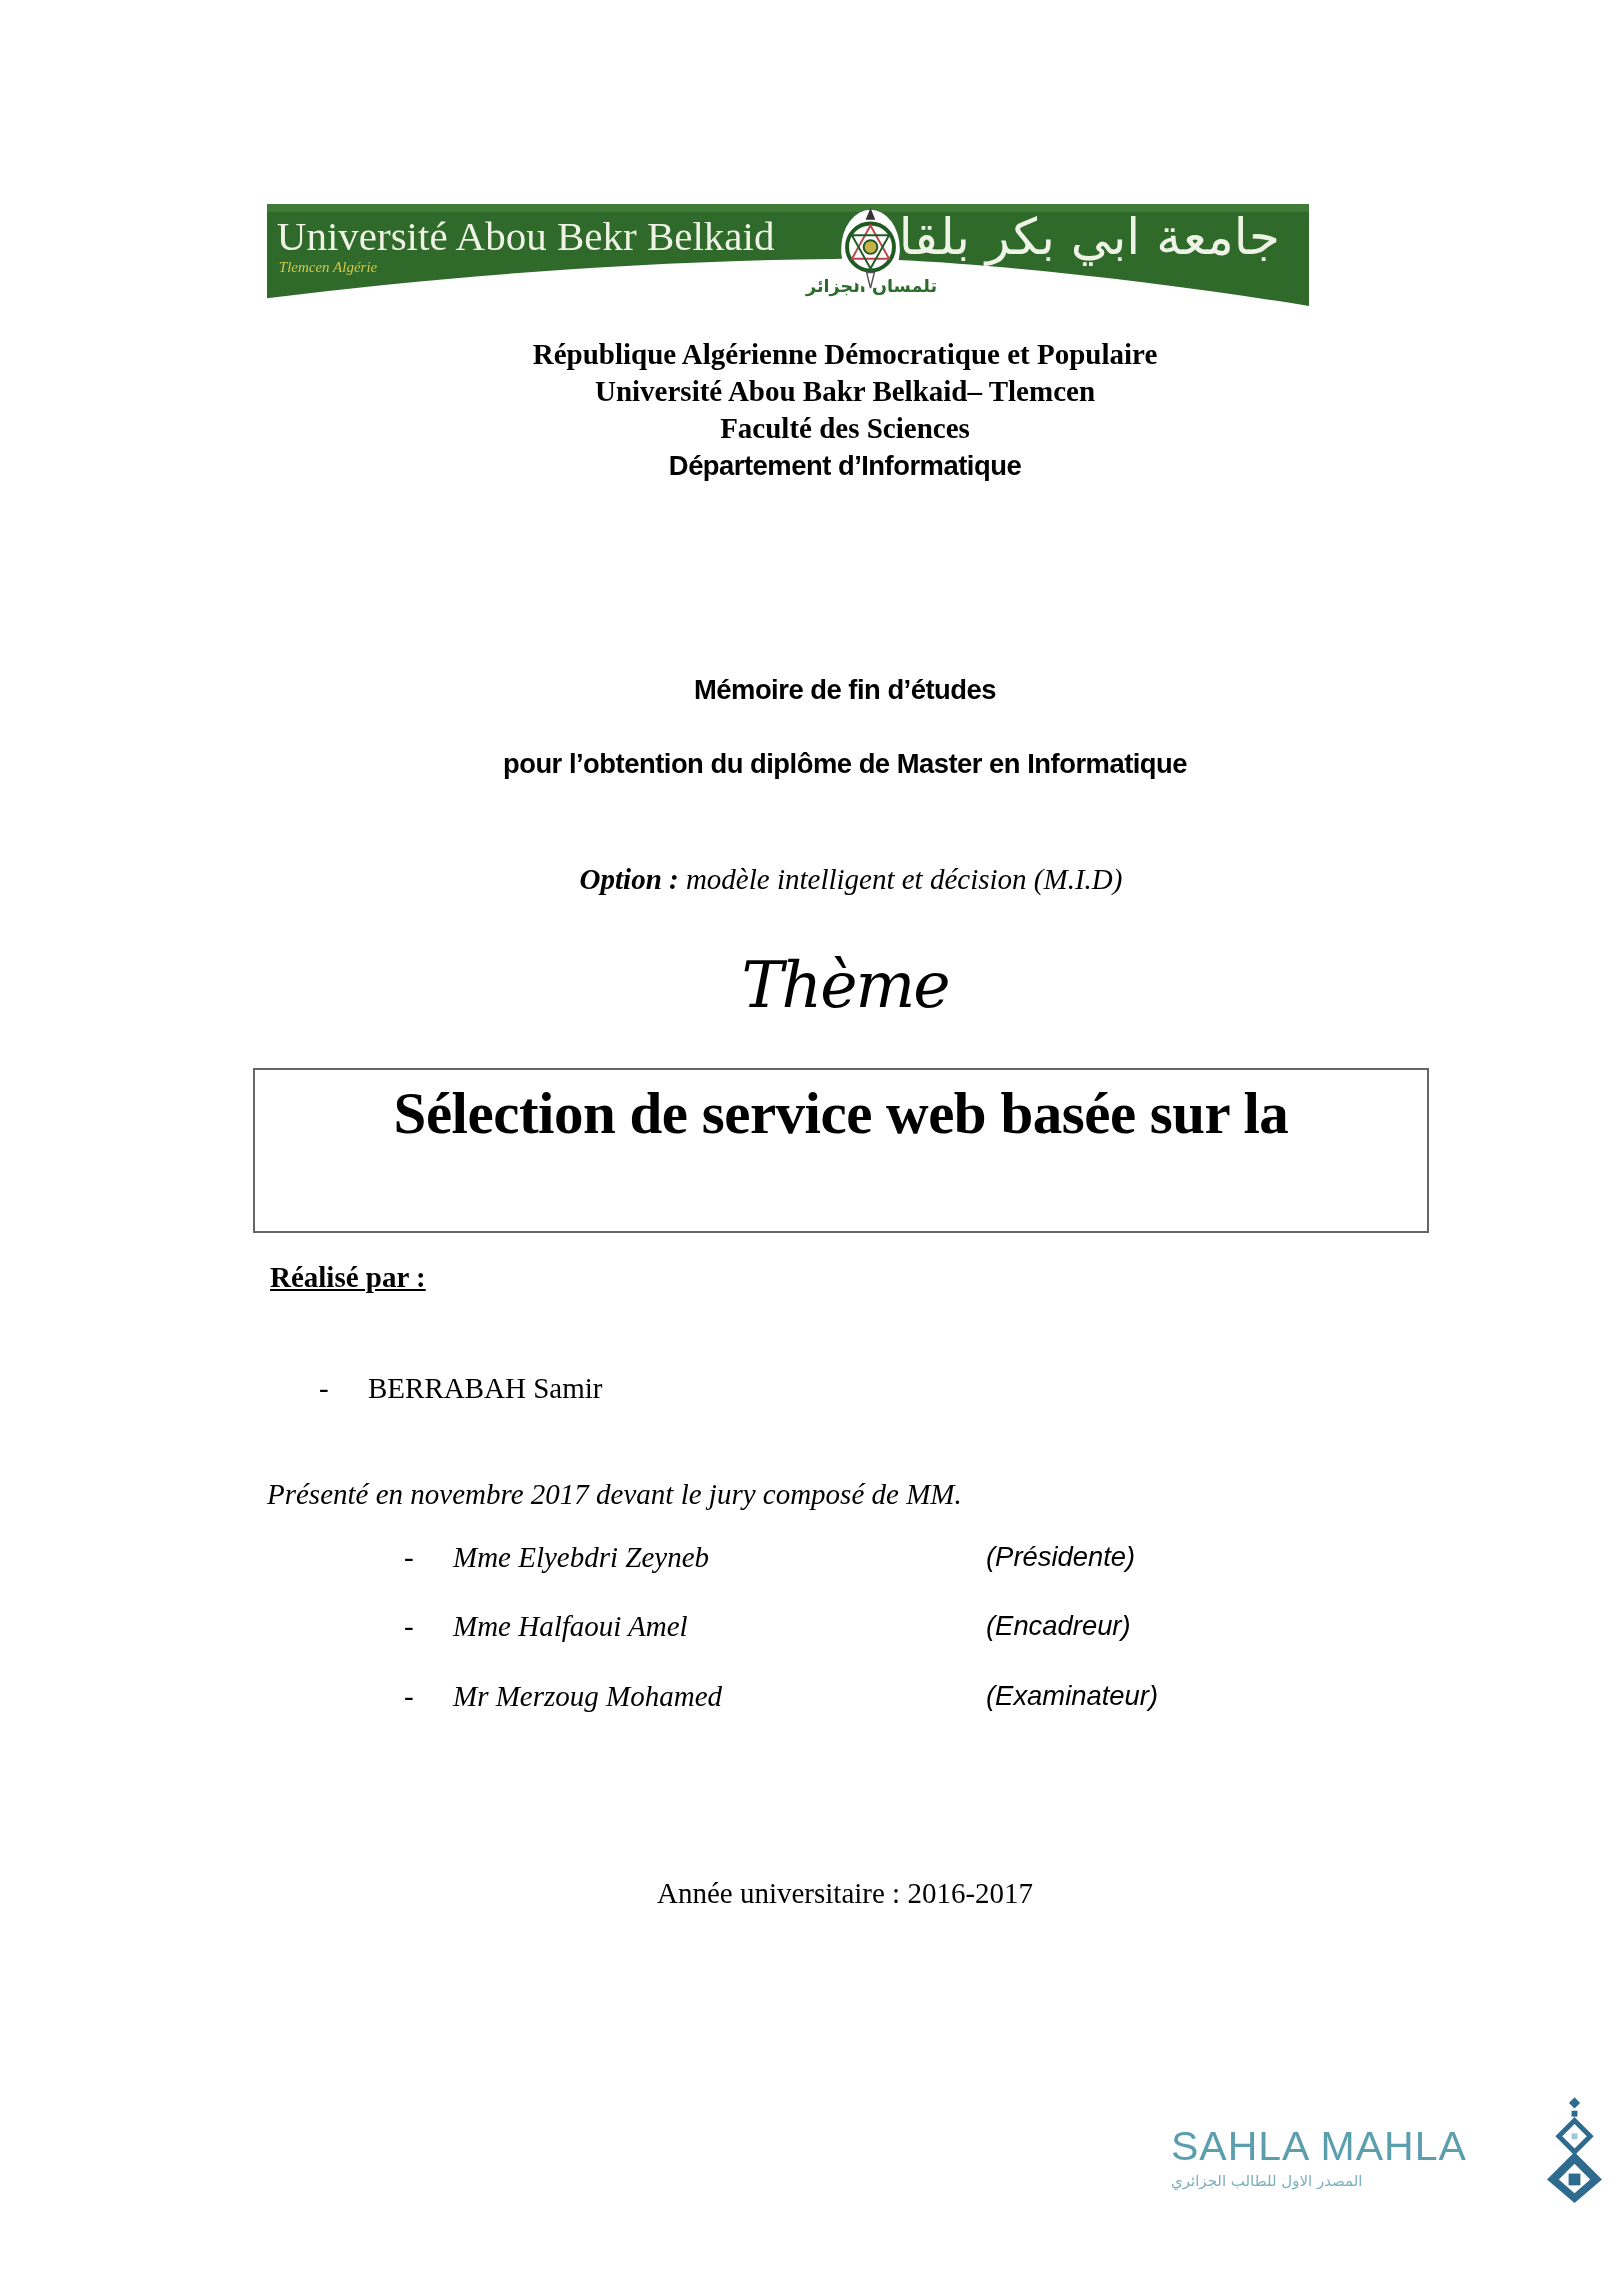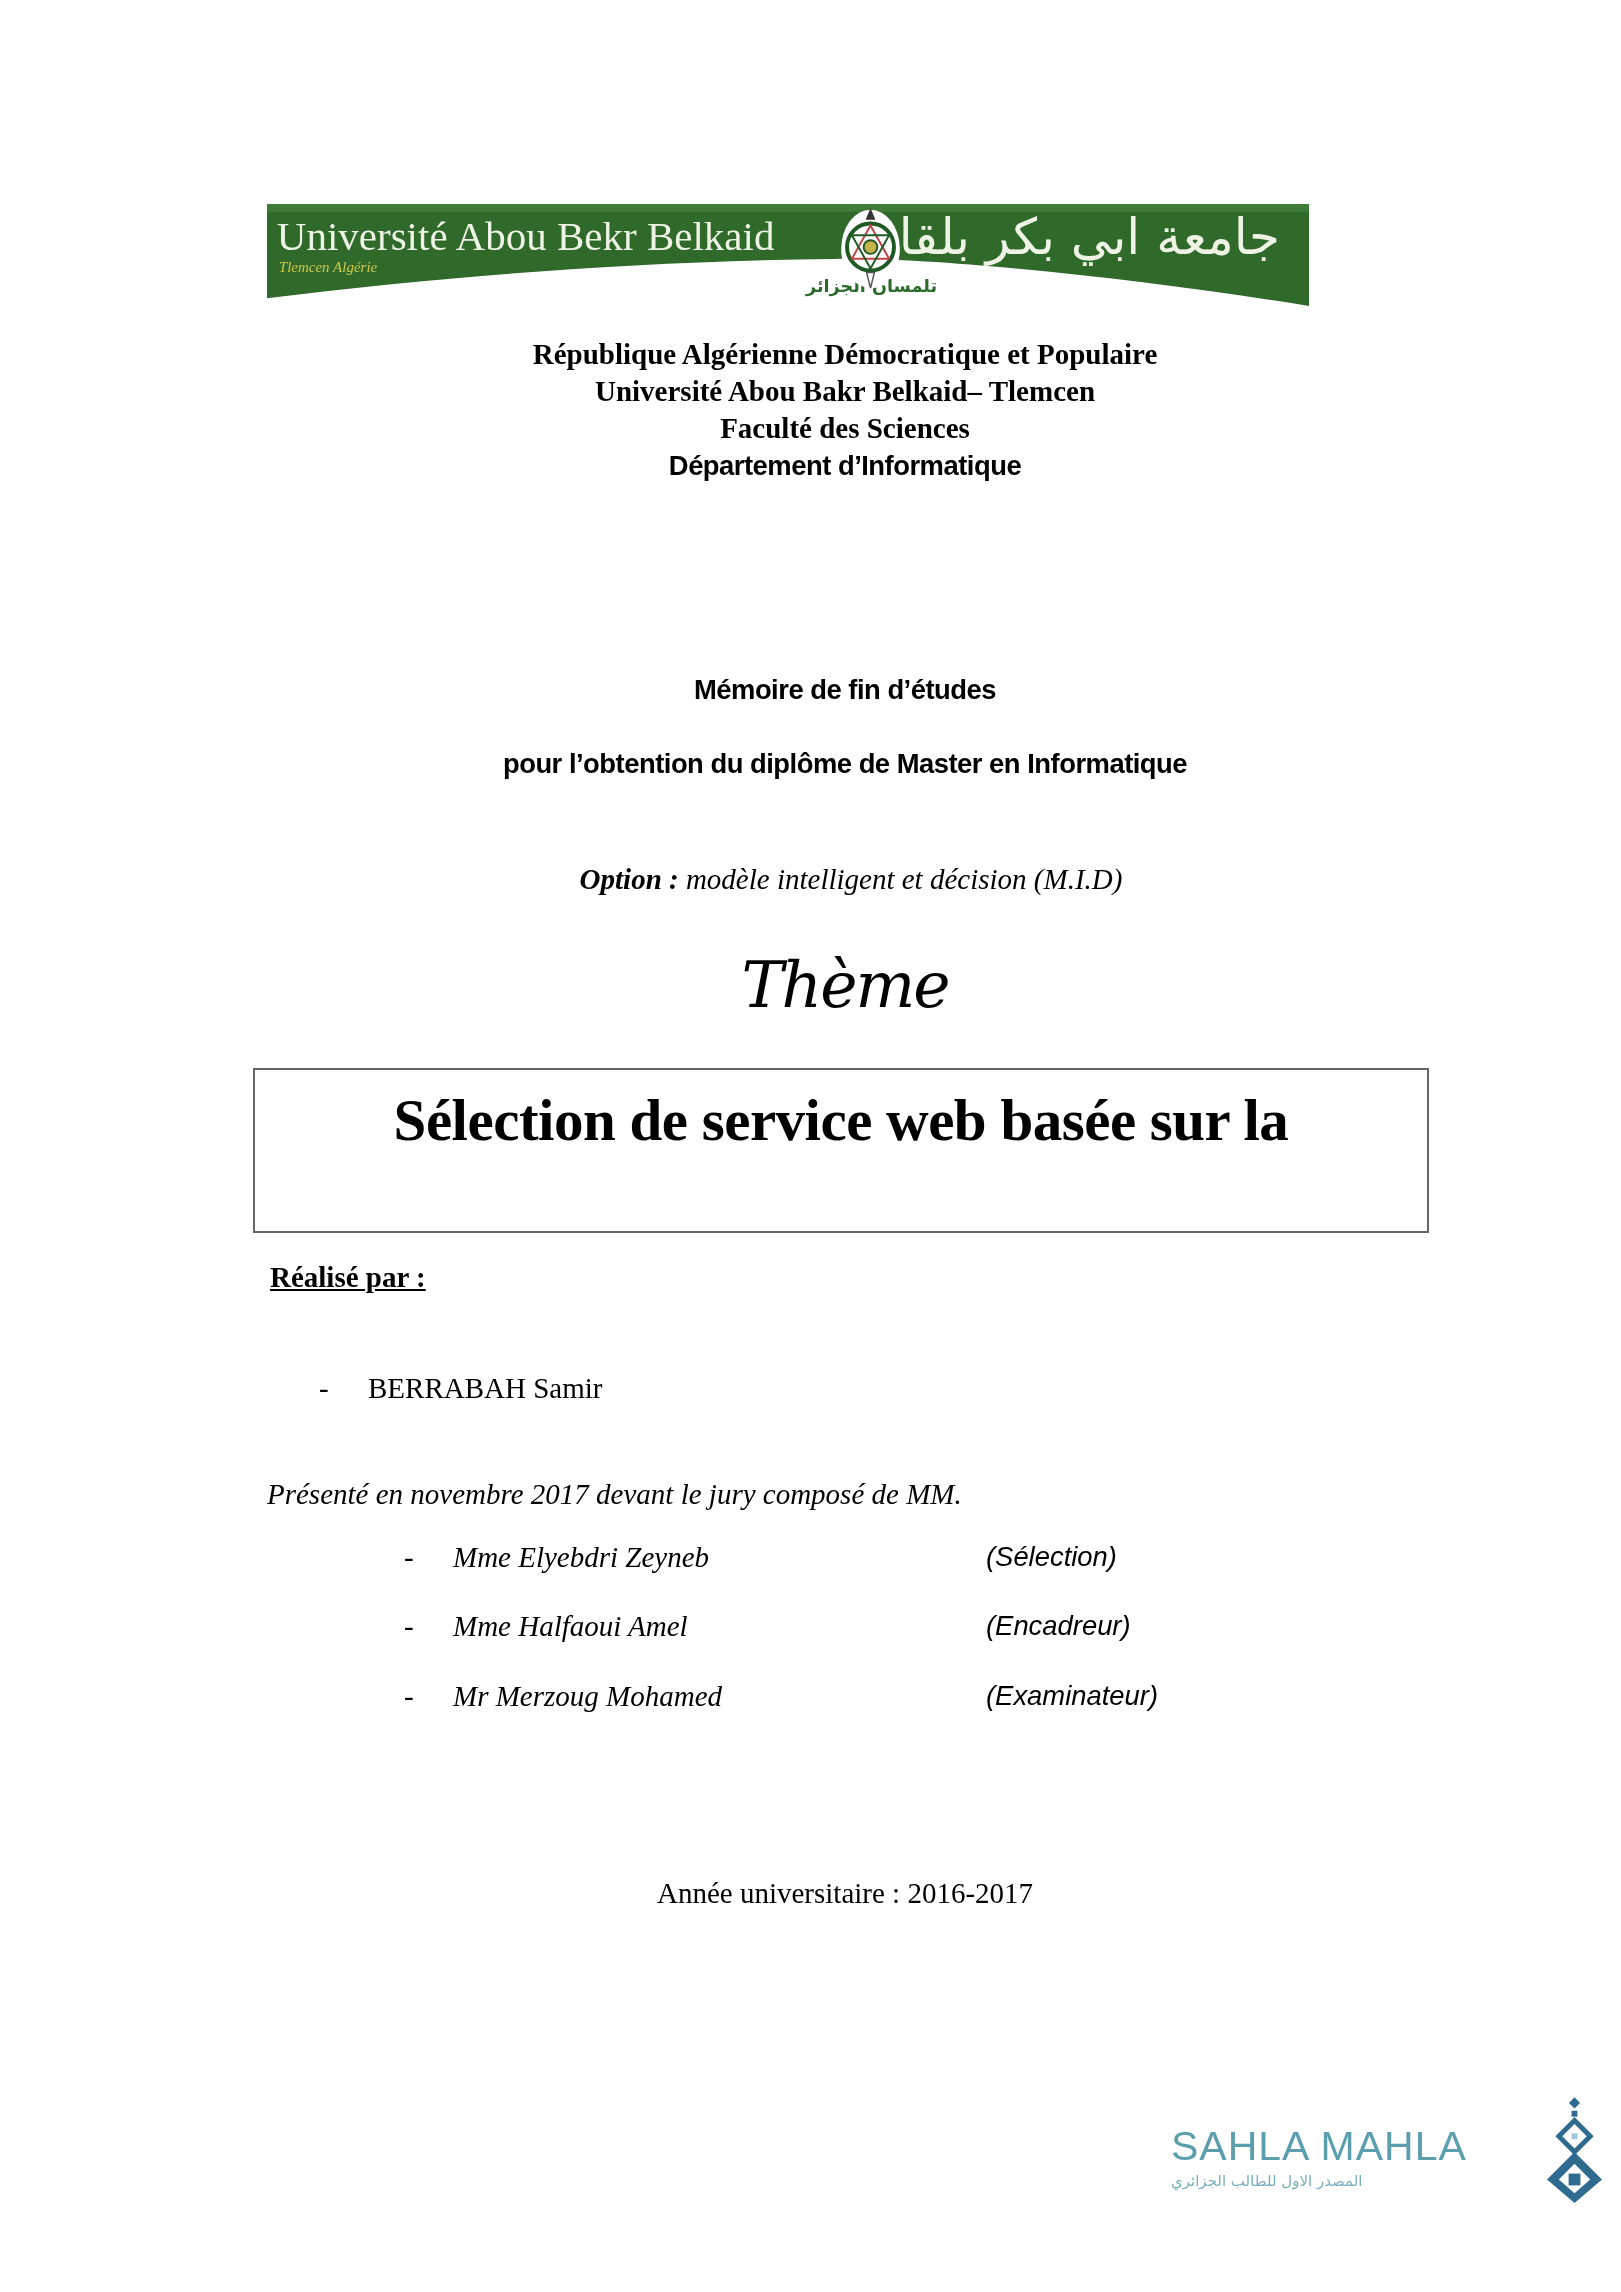--- a/index.html
+++ b/index.html
@@ -21,21 +21,21 @@
   .inst-line.sans { font-family:"Liberation Sans", sans-serif; font-size:27.4px; letter-spacing:-0.5px; }
 
   .center { left:0; width:1690px; text-align:center; }
   .memoire { font-family:"Liberation Sans", sans-serif; font-weight:bold; font-size:27.4px; letter-spacing:-0.5px; }
   .obtention { font-family:"Liberation Sans", sans-serif; font-weight:bold; font-size:27.4px; letter-spacing:-0.5px; }
   .option { font-family:"Liberation Serif", serif; font-style:italic; font-size:29px; }
   .option b { font-weight:bold;margin-left:12px; }
   .theme { font-family:"DejaVu Serif", serif; font-style:italic; font-size:63px; letter-spacing:-2px; }
 
   .titlebox { left:253px; top:1068px; width:1176px; height:165px; border:2px solid #666; box-sizing:border-box; text-align:center; }
-  .title-line { font-family:"Liberation Serif", serif; font-weight:bold; font-size:59px; line-height:78px; letter-spacing:-0.5px;margin-top:7px; }
+  .title-line { font-family:"Liberation Serif", serif; font-weight:bold; font-size:59px; line-height:78px; letter-spacing:-0.5px; }
   .titlebox .wrap { padding-top:3.9px; }
 
   .realise { left:270px; top:1261px; font-family:"Liberation Serif", serif; font-weight:bold; font-size:29px; text-decoration:underline; }
   .author { left:319px; top:1360px; font-family:"Liberation Serif", serif; font-size:29px; white-space:nowrap;margin-top:12px; }
   .author .dash { display:inline-block; width:49px; }
 
   .presente { left:267px; top:1478px; font-family:"Liberation Serif", serif; font-style:italic; font-size:29px; white-space:nowrap; }
   .jury-row { left:404px; font-family:"Liberation Serif", serif; font-style:italic; font-size:29px; white-space:nowrap; width:882px; }
   .jury-row .dash { display:inline-block; width:49px; font-style:normal; }
   .jury-row .role { position:absolute; left:582px; top:0; font-family:"Liberation Sans", sans-serif; font-style:italic; font-size:27.4px; }
@@ -95,21 +95,21 @@
 
 <div class="abs realise">Réalisé par :</div>
 <div class="abs author">
   <span class="dash">-</span><span>BERRABAH Samir</span>
 </div>
 
 <div class="abs presente">Présenté en novembre 2017 devant le jury composé de MM.</div>
 
 <div class="abs jury-row" style="top:1541px;">
   <span class="dash">-</span><span>Mme Elyebdri Zeyneb</span>
-  <span class="role">(Sélection)</span>
+  <span class="role">(Présidente)</span>
 </div>
 <div class="abs jury-row" style="top:1610px;">
   <span class="dash">-</span><span>Mme Halfaoui Amel</span>
   <span class="role">(Encadreur)</span>
 </div>
 <div class="abs jury-row" style="top:1680px;">
   <span class="dash">-</span><span>Mr Merzoug Mohamed</span>
   <span class="role">(Examinateur)</span>
 </div>
 

